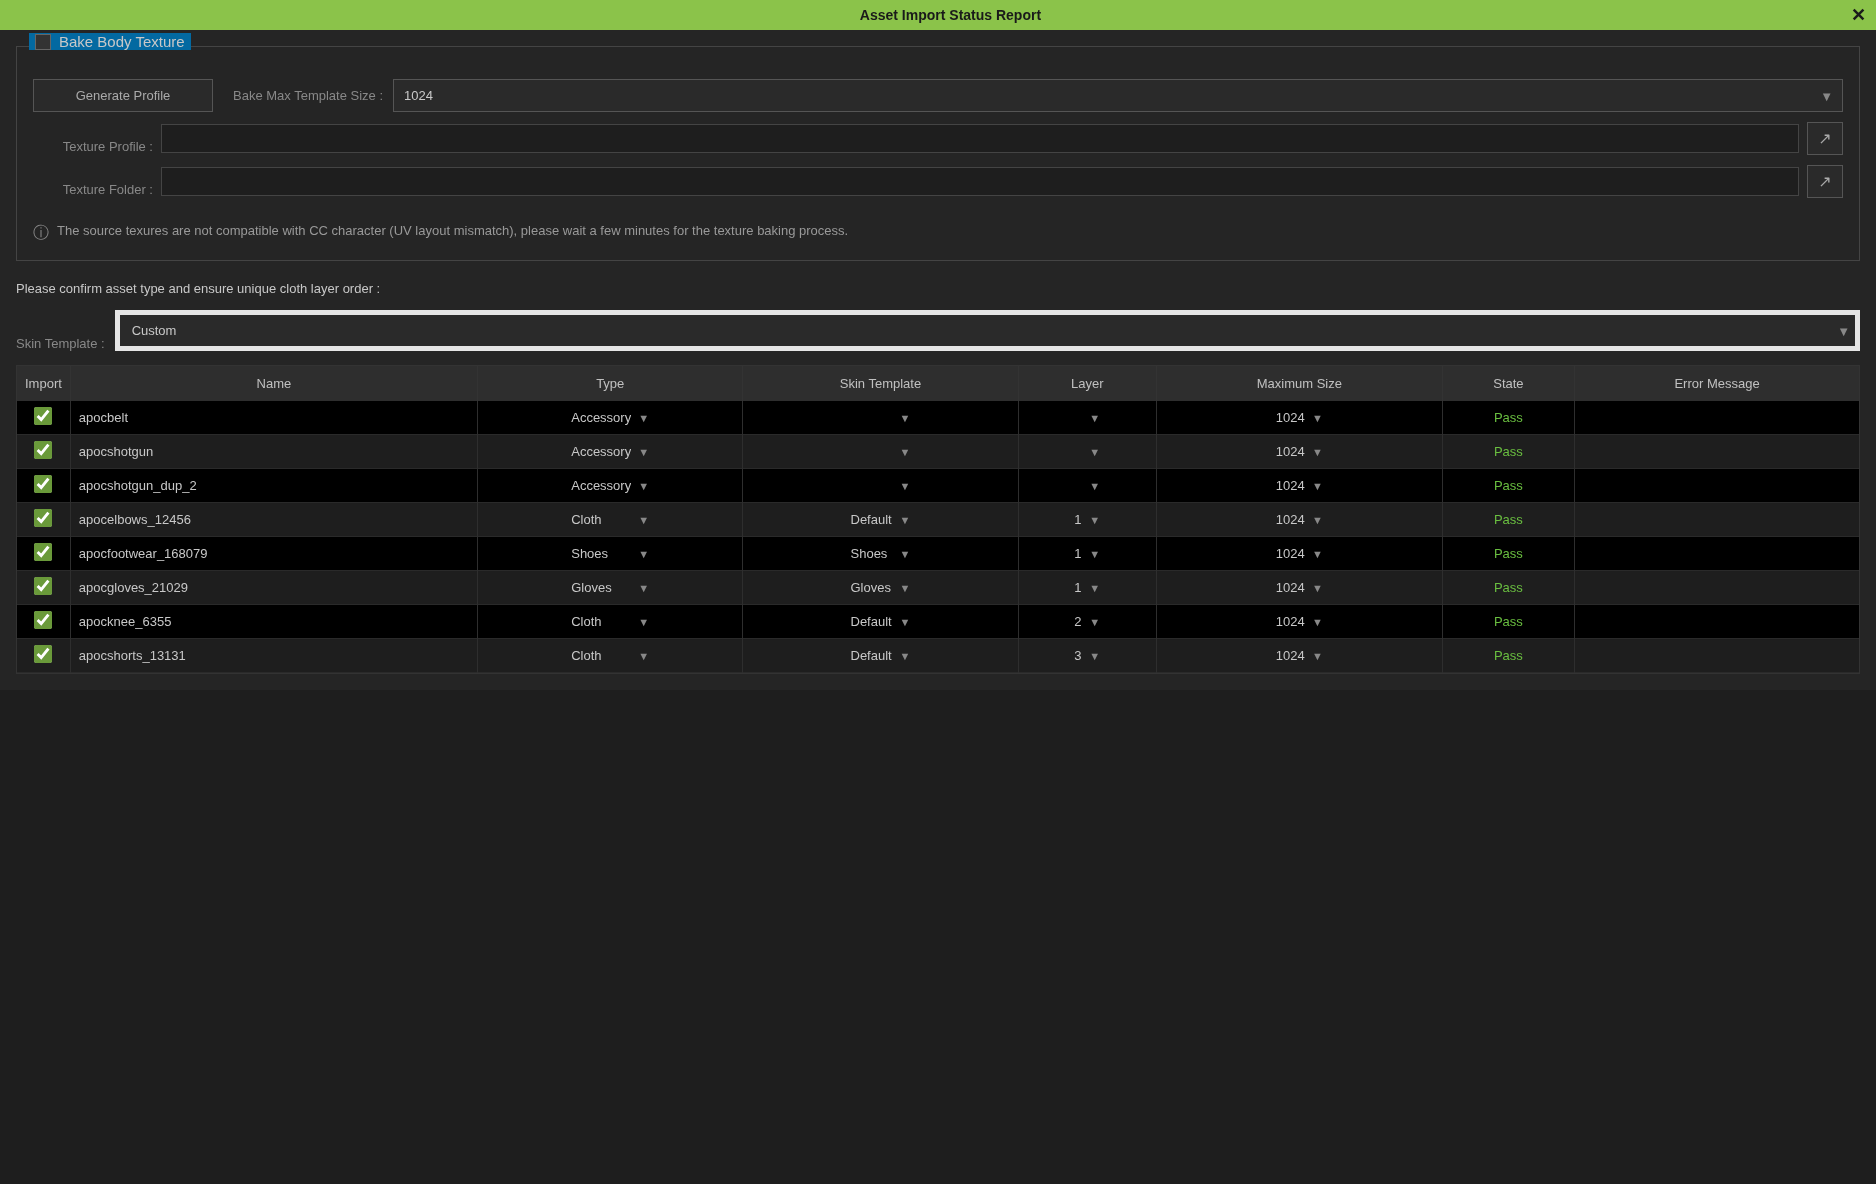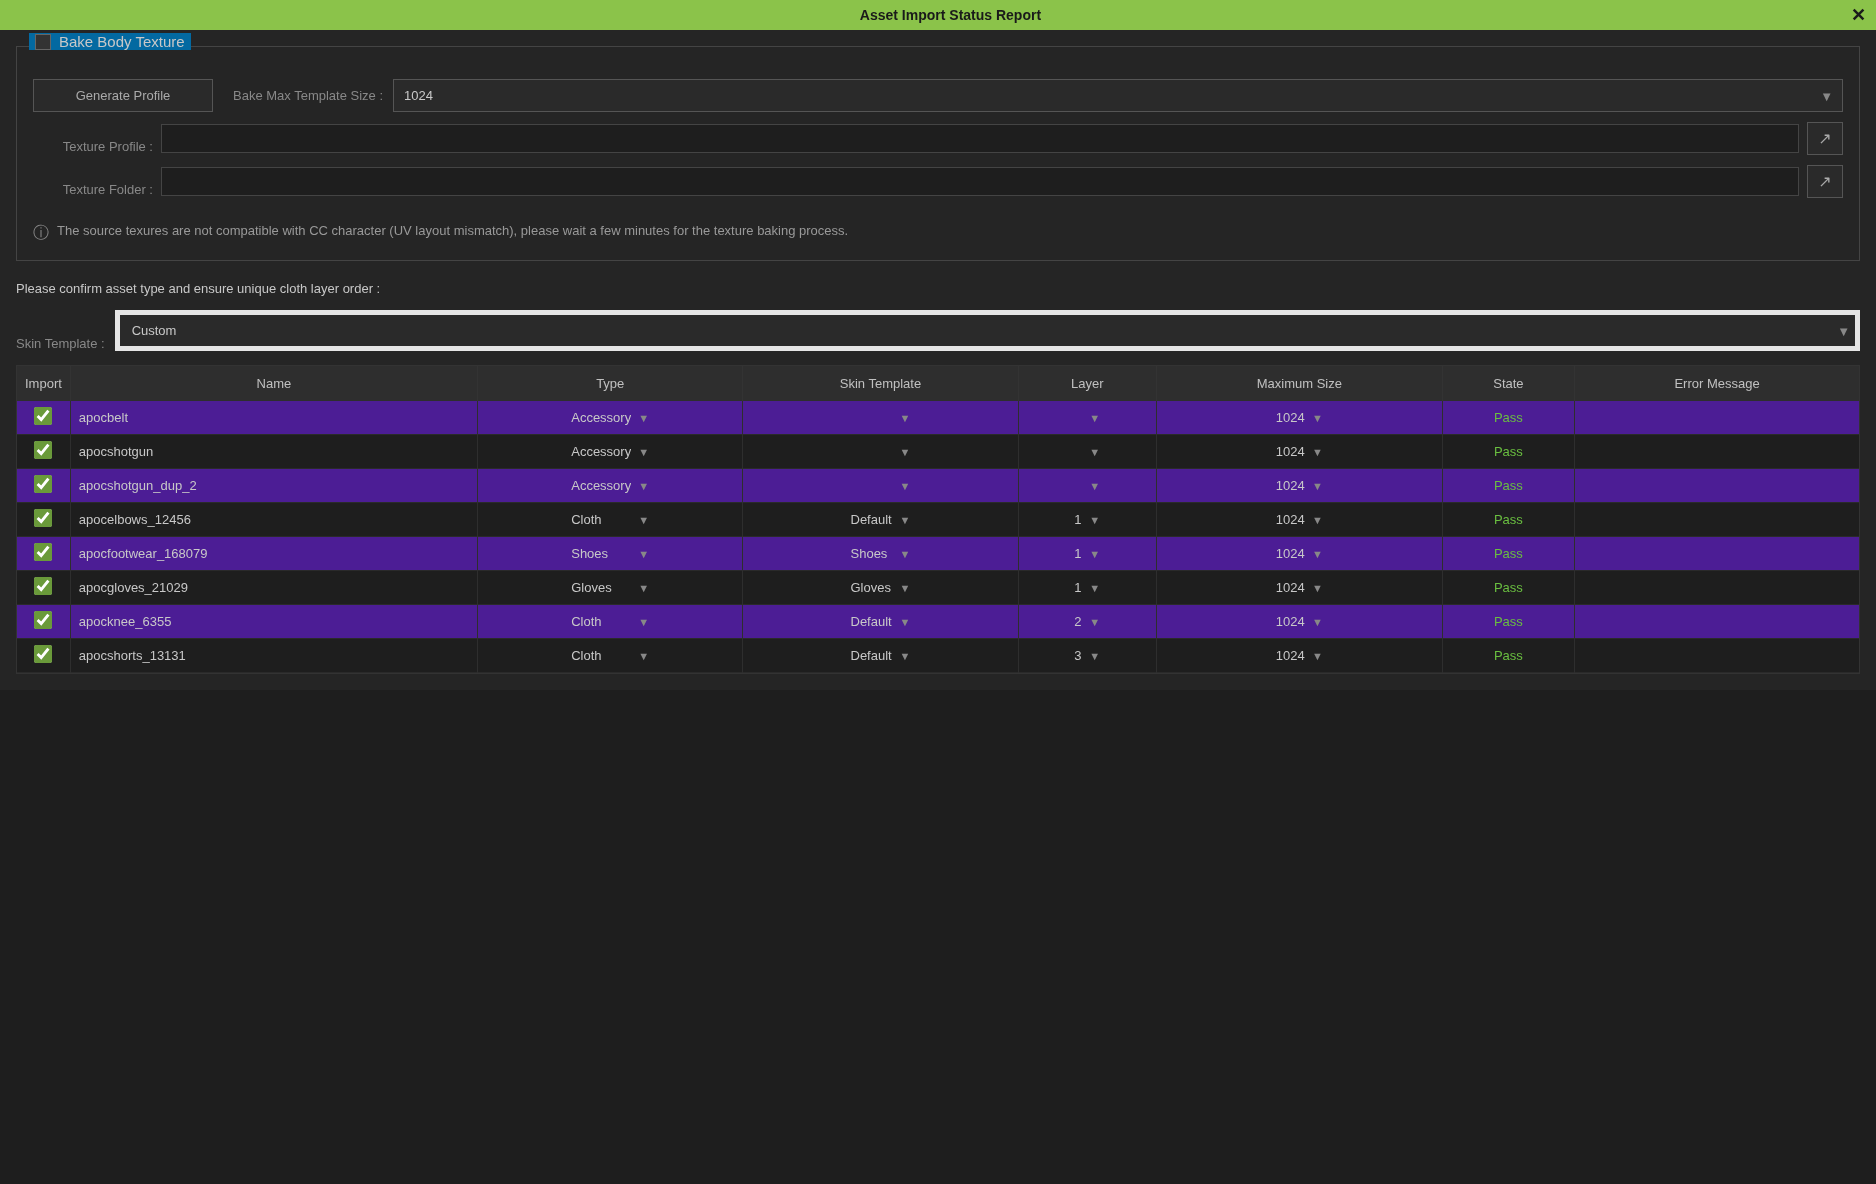--- a/index.html
+++ b/index.html
@@ -223,21 +223,21 @@
       padding: 10px 8px;
       text-align: center;
       color: #c0c0c0;
       font-weight: normal;
       font-size: 13px;
       border-right: 1px solid #333;
     }
     thead th:last-child { border-right: none; }
 
     tbody tr {
-      background: #4c1d95;
+      background: #000000;
       border-bottom: 1px solid #2a2a2a;
     }
     tbody tr:nth-child(even) {
       background: #1e1e1e;
     }
     tbody td {
       padding: 6px 8px;
       text-align: center;
       border-right: 1px solid #2e2e2e;
       vertical-align: middle;

